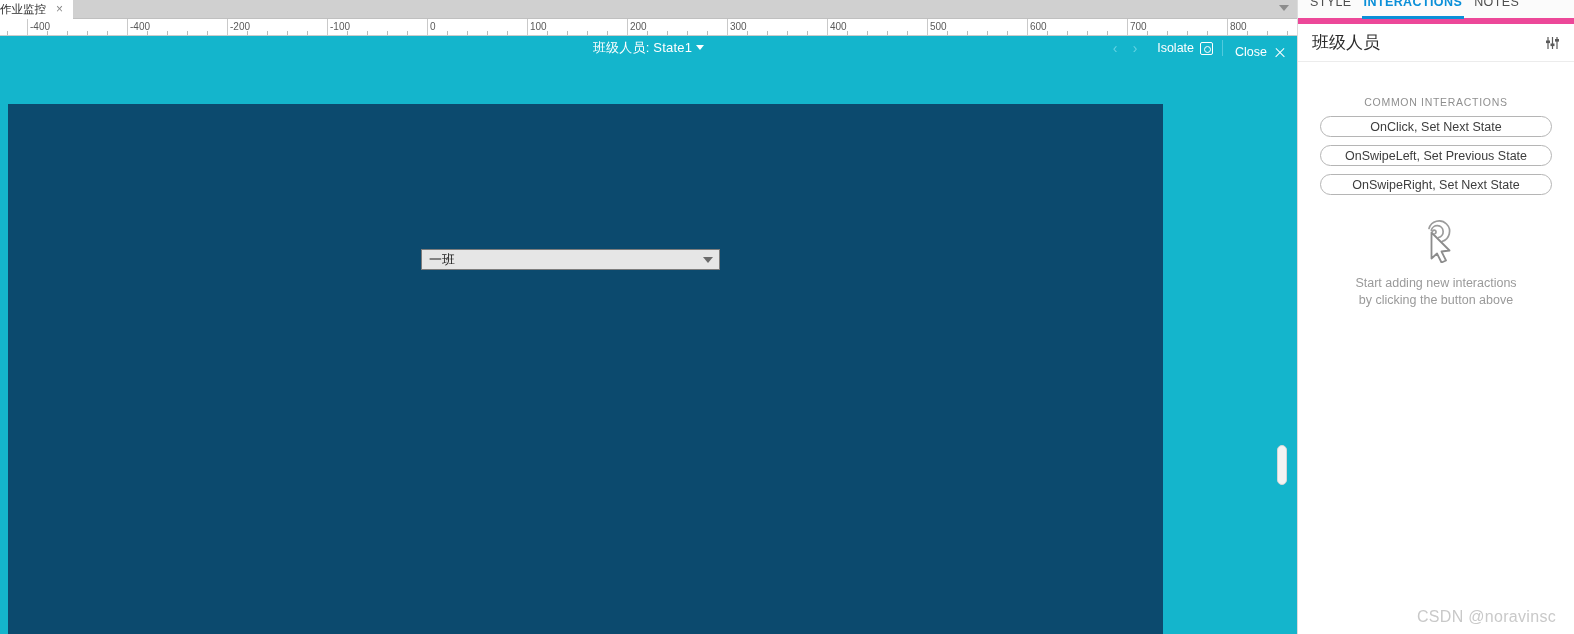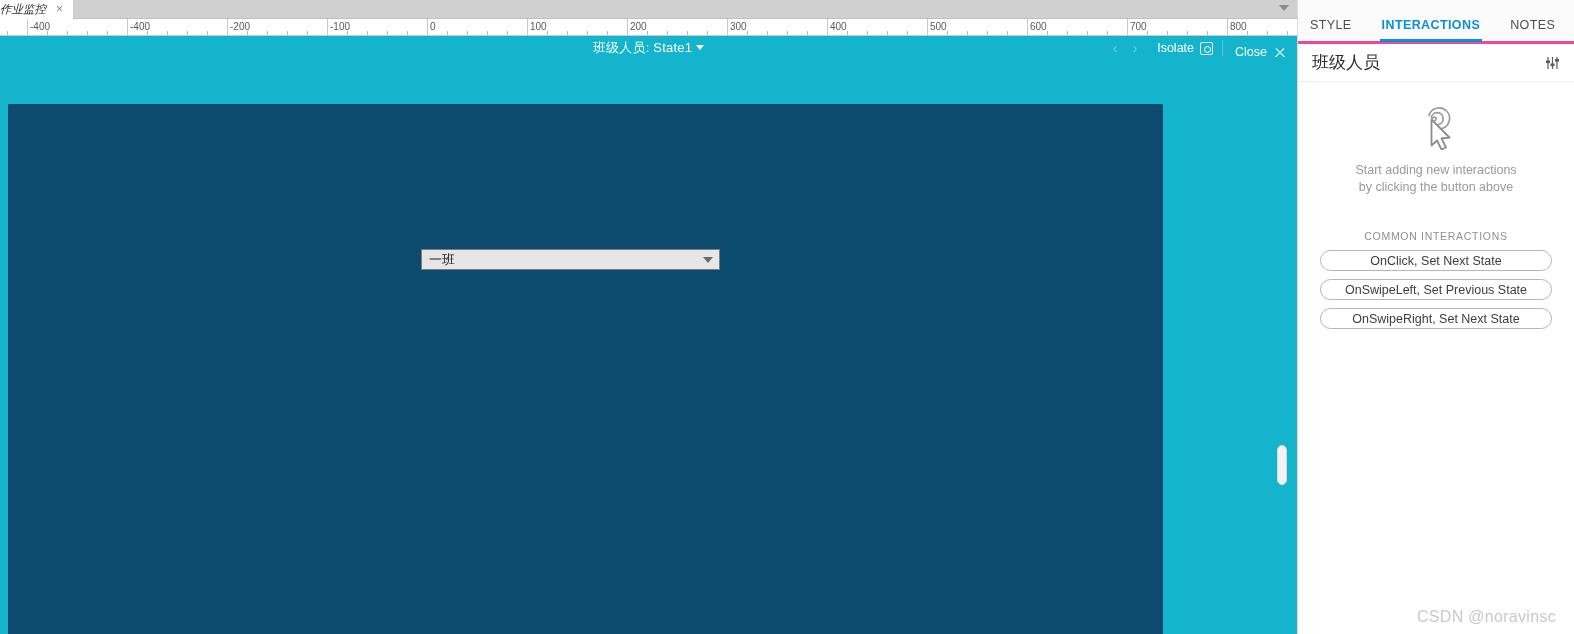--- a/index.html
+++ b/index.html
@@ -40,21 +40,21 @@
     height: 19px;
     padding: 0 10px 0 6px;
     background: #ffffff;
     display: flex;
     align-items: center;
     gap: 10px;
     font-size: 11.5px;
     color: #2b2b2b;
     white-space: nowrap;
   }
-  #doc-tab .tab-label { line-height: 19px; font-style: italic; }
+  #doc-tab .tab-label { line-height: 19px; }
   #doc-tab .tab-close {
     font-size: 12px;
     color: #888;
     line-height: 19px;
   }
   #tab-overflow {
     position: absolute;
     right: 8px; top: 5px;
     width: 0; height: 0;
     border-left: 5px solid transparent;
@@ -273,24 +273,24 @@
   #right-panel {
     position: relative;
     width: 277px;
     height: 634px;
     background: #ffffff;
     border-left: 1px solid #dcdcdc;
   }
   #panel-tabs {
     display: flex;
     align-items: flex-end;
-    height: 44px;
+    height: 24px;
     padding: 0 12px;
-    gap: 30px;
-    border-bottom: 3px solid #ec4899;
+    gap: 12px;
+    border-bottom: 6px solid #ec4899;
     background: #fbfbfb;
   }
   .ptab {
     font-size: 12.5px;
     letter-spacing: .4px;
     color: #4e4e4e;
     padding-bottom: 9px;
     position: relative;
     white-space: nowrap;
   }
@@ -581,41 +581,41 @@
             <line x1="12" y1="1" x2="12" y2="13"></line>
           </g>
           <rect x="1" y="4.5" width="4" height="2.6" fill="#5a5a5a"></rect>
           <rect x="5.5" y="7.5" width="4" height="2.6" fill="#5a5a5a"></rect>
           <rect x="10" y="3" width="4" height="2.6" fill="#5a5a5a"></rect>
         </svg>
       </span>
     </div>
 
 
+    <div id="common-interactions">
+      <div id="ci-heading">COMMON INTERACTIONS</div>
+      <div class="ci-item">OnClick, Set Next State</div>
+      <div class="ci-item">OnSwipeLeft, Set Previous State</div>
+      <div class="ci-item">OnSwipeRight, Set Next State</div>
+    </div>
+
     <div id="empty-state">
       <div class="es-icon">
         <svg width="50" height="46" viewBox="0 0 50 46">
           <g fill="none" stroke="#9b9b9b" stroke-width="1.7" stroke-linecap="round">
             <path d="M31 24.5a10.5 10.5 0 1 0 -13 -13"></path>
             <path d="M27.5 20.5a6 6 0 1 0 -7.2 -7.2"></path>
             <path d="M24 16.6a1.8 1.8 0 1 0 -2.4 -2.4"></path>
           </g>
           <path d="M20.5 15.5 L38.5 33.5 L30.5 34.5 L35 43.5 L30.5 45.5 L26 36.5 L20.5 41.5 Z" fill="#ffffff" stroke="#8c8c8c" stroke-width="1.8" stroke-linejoin="round"></path>
         </svg>
       </div>
       <div class="es-text">
         <div>Start adding new interactions</div>
         <div>by clicking the button above</div>
       </div>
     </div>
 
-    <div id="common-interactions">
-      <div id="ci-heading">COMMON INTERACTIONS</div>
-      <div class="ci-item">OnClick, Set Next State</div>
-      <div class="ci-item">OnSwipeLeft, Set Previous State</div>
-      <div class="ci-item">OnSwipeRight, Set Next State</div>
-    </div>
-
     <div id="watermark">CSDN @noravinsc</div>
 
   </div>
 
 </div>
 
 </body></html>

